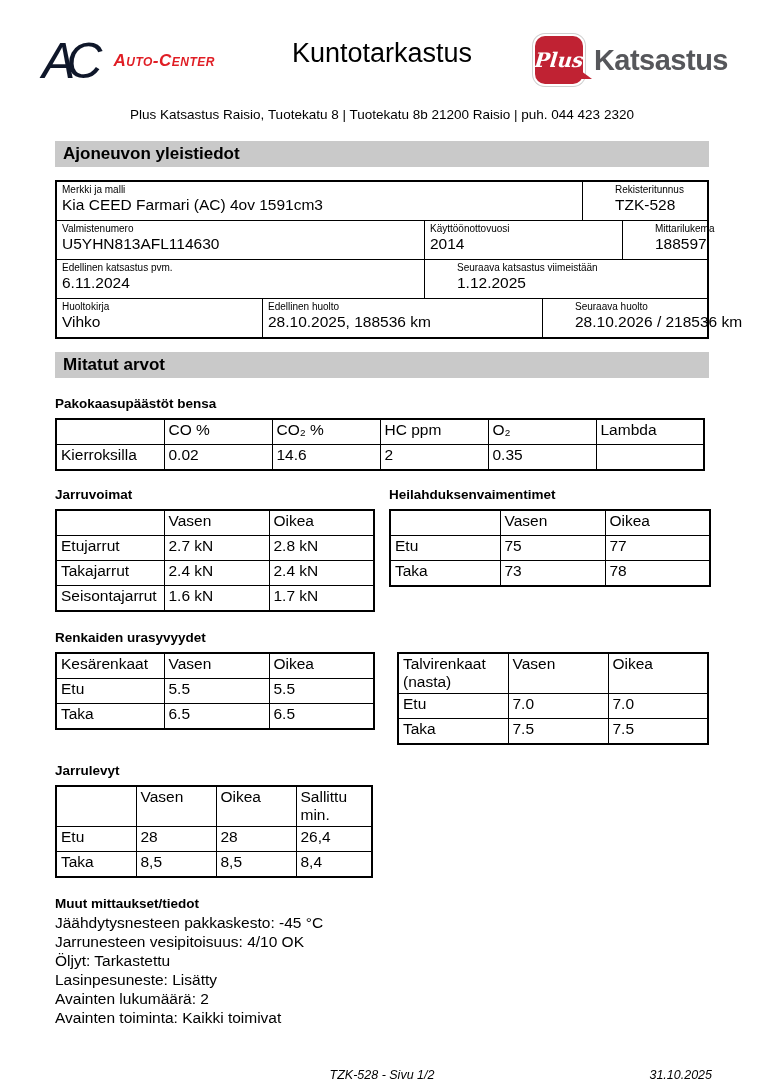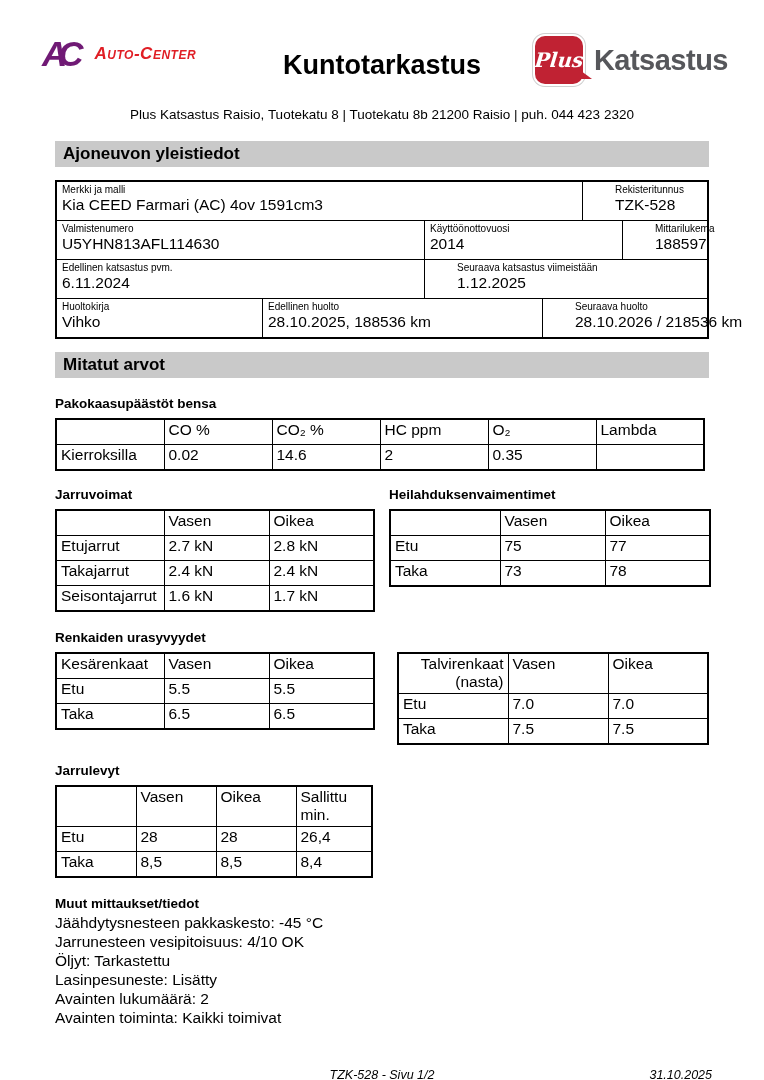--- a/index.html
+++ b/index.html
@@ -9,30 +9,30 @@
     color: #000;
     position: relative;
     overflow: hidden;
   }
   .page { position: relative; width: 764px; height: 1080px; }
 
   
   .hdr { position: relative; height: 62px; margin-top: 34px; }
   .logo-ac { position: absolute; left: 42px; top: 2px; display: flex; align-items: center; }
   .ac-mark {
-    font-size: 35px; font-weight: bold; font-style: italic;
-    color: #701a75; letter-spacing: -9px; line-height: 1; padding-right: 12px;
+    font-size: 50px; font-weight: normal; font-style: italic;
+    color: #0f172a; letter-spacing: -9px; line-height: 1; padding-right: 12px;
   }
   .ac-text {
     font-size: 17px; font-weight: bold; font-style: italic;
     font-variant: small-caps; color: #e01e25; margin-left: 8px; letter-spacing: 0.5px;
   }
   .title {
-    position: absolute; left: 0; right: 0; top: 16px; margin: 0;
-    text-align: center; font-size: 27px; font-weight: bold;
+    position: absolute; left: 0; right: 0; top: 4px; margin: 0;
+    text-align: center; font-size: 27px; font-weight: normal;
   }
   .logo-plus { position: absolute; right: 36px; top: 2px; display: flex; align-items: center; }
   .plus-bubble {
     width: 48px; height: 48px; background: #c02233; border-radius: 10px;
     position: relative; display: flex; align-items: center; justify-content: center;
     box-shadow: 0 0 0 2px #fff, 0 0 0 3px #cfcfcf;
   }
   .plus-word {
     font-family: "DejaVu Serif", serif; font-style: italic; font-weight: bold;
     font-size: 20px; color: #fff; transform: skewX(-6deg);
@@ -273,21 +273,21 @@
     </tbody>
       </table>
     <table class="mtable" style="width:310px;">
       <colgroup>
           <col style="width:110px">
           <col style="width:100px">
           <col style="width:100px">
         </colgroup>
       <tbody>
           <tr>
-        <td style="white-space:normal;text-align:right;">Talvirenkaat (nasta)</td>
+        <td style="white-space:normal;">Talvirenkaat (nasta)</td>
         <td>Vasen</td>
         <td>Oikea</td>
       </tr>
       <tr>
         <td>Etu</td>
         <td>7.0</td>
         <td>7.0</td>
       </tr>
       <tr>
         <td>Taka</td>

